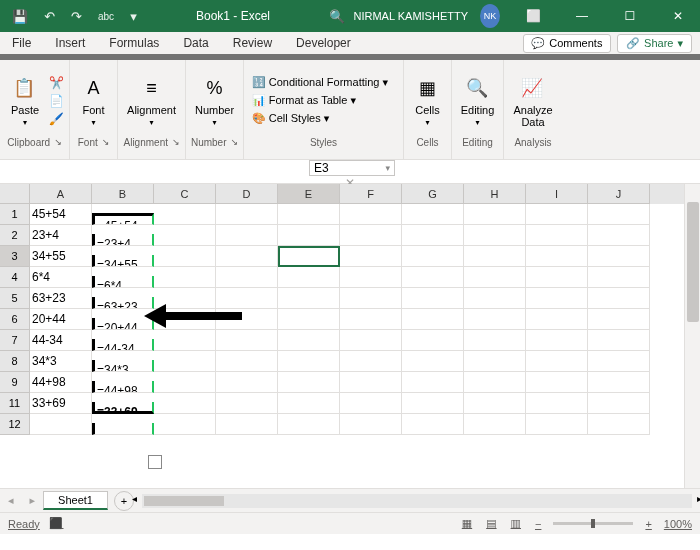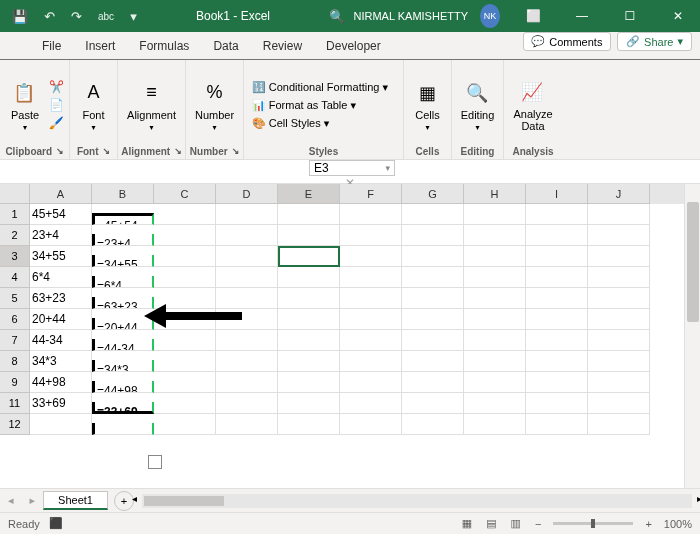--- a/index.html
+++ b/index.html
@@ -6,29 +6,29 @@
 body { width: 700px; height: 550px; background: #fff; overflow: hidden; position: relative; }
 
 .titlebar { height: 32px; background: #217346; display: flex; align-items: center; color: #fff; font-size: 12px; }
 .titlebar .left { display: flex; align-items: center; gap: 8px; padding-left: 8px; }
 .titlebar .center { flex: 1; text-align: center; }
 .titlebar .right { display: flex; align-items: center; gap: 4px; }
 .tb-btn { width: 44px; height: 32px; display: flex; align-items: center; justify-content: center; cursor: pointer; }
 .tb-ico { font-size: 13px; color: #fff; opacity: 0.9; padding: 0 4px; cursor: pointer; }
 .avatar { width: 20px; height: 24px; border-radius: 50%; background: #4a7dc4; color: #fff; font-size: 9px; display: flex; align-items: center; justify-content: center; margin: 0 8px; }
 
-.ribbon-tabs { height: 28px; background: #f3f2f1; display: flex; align-items: flex-start; border-bottom: 1px solid #737373; font-size: 12px; padding-left: 30px; }
+.ribbon-tabs { height: 28px; background: #f3f2f1; display: flex; align-items: center; border-bottom: 6px solid #737373; font-size: 12px; }
 .rtab { padding: 0 12px; height: 28px; line-height: 28px; cursor: pointer; color: #323130; }
 .rtab.active { color: #217346; font-weight: 600; border-bottom: 2px solid #217346; }
 .rtab-right { margin-left: auto; display: flex; gap: 6px; padding-right: 8px; }
 .rbtn { border: 1px solid #c8c6c4; border-radius: 3px; padding: 2px 8px; font-size: 11px; background: #fff; cursor: pointer; display: flex; align-items: center; gap: 4px; }
 
 .ribbon { height: 100px; background: #f3f2f1; display: flex; border-bottom: 1px solid #e1dfdd; }
 .rgroup { border-right: 1px solid #e1dfdd; padding: 4px 8px 0 8px; display: flex; flex-direction: column; justify-content: space-between; }
-.rgroup-label { font-size: 10px; color: #605e5c; text-align: center; padding-bottom: 2px; display: flex; justify-content: center; gap: 4px; font-weight: bold; }
+.rgroup-label { font-size: 10px; color: #605e5c; text-align: center; padding-bottom: 11px; display: flex; justify-content: center; gap: 4px; }
 .rgroup-body { flex: 1; display: flex; align-items: center; justify-content: center; gap: 4px; }
 .big-btn { display: flex; flex-direction: column; align-items: center; gap: 2px; font-size: 11px; padding: 2px 6px; cursor: pointer; }
 .ico-box { width: 28px; height: 28px; display: flex; align-items: center; justify-content: center; font-size: 18px; }
 .launch { font-size: 9px; color: #605e5c; cursor: pointer; }
 
 .namebox-bar { height: 24px; background: #fff; display: flex; align-items: center; border-bottom: 1px solid #e1dfdd; font-size: 12px; flex-direction: column; }
 .namebox { width: 86px; height: 20px; border: 1px solid #c8c6c4; margin-left: 4px; padding: 0 4px; display: flex; align-items: center; justify-content: space-between; }
 .fx-btn { padding: 0 6px; color: #a19f9d; cursor: pointer; }
 .fx-label { font-style: italic; font-size: 11px; padding: 0 4px; }
 .formula-input { flex: 1; border: none; outline: none; font-size: 12px; padding: 0 4px; }
@@ -55,21 +55,21 @@
 .vscroll { position: absolute; right: 0; top: 0; width: 16px; height: 304px; background: #f3f2f1; border-left: 1px solid #e1dfdd; }
 .vthumb { position: absolute; left: 2px; top: 18px; width: 12px; height: 120px; background: #c8c6c4; border-radius: 2px; }
 
 .sheettabs { height: 24px; background: #f3f2f1; display: flex; align-items: center; border-top: 1px solid #e1dfdd; font-size: 11px; }
 .sheet-nav { padding: 0 8px; color: #a19f9d; }
 .sheet-tab { padding: 2px 14px; background: #fff; border: 1px solid #c8c6c4; border-bottom: 2px solid #217346; cursor: pointer; }
 .sheet-add { width: 20px; height: 20px; border-radius: 50%; border: 1px solid #c8c6c4; margin-left: 6px; display: flex; align-items: center; justify-content: center; cursor: pointer; }
 .hscroll { flex: 1; margin: 0 8px; height: 14px; background: #e6e6e6; position: relative; }
 .hthumb { position: absolute; left: 2px; top: 2px; width: 80px; height: 10px; background: #c8c6c4; }
 
-.statusbar { height: 22px; background: #f3f2f1; display: flex; align-items: center; font-size: 11px; padding: 0 8px; border-top: 1px solid #e1dfdd; color: #605e5c; }
+.statusbar { height: 22px; background: #f3f2f1; display: flex; align-items: center; font-size: 11px; padding: 0 8px; border-top: 1px solid #e1dfdd; color: #605e5c; text-decoration: underline; }
 .status-right { margin-left: auto; display: flex; align-items: center; gap: 10px; }
 .zoom-slider { width: 80px; height: 3px; background: #c8c6c4; position: relative; }
 .zoom-thumb { position: absolute; left: 38px; top: -3px; width: 4px; height: 9px; background: #605e5c; }
 .view-btn { cursor: pointer; padding: 0 2px; }
 </style>
 </head>
 <body>
 
 <div class="titlebar">
   <div class="left">

